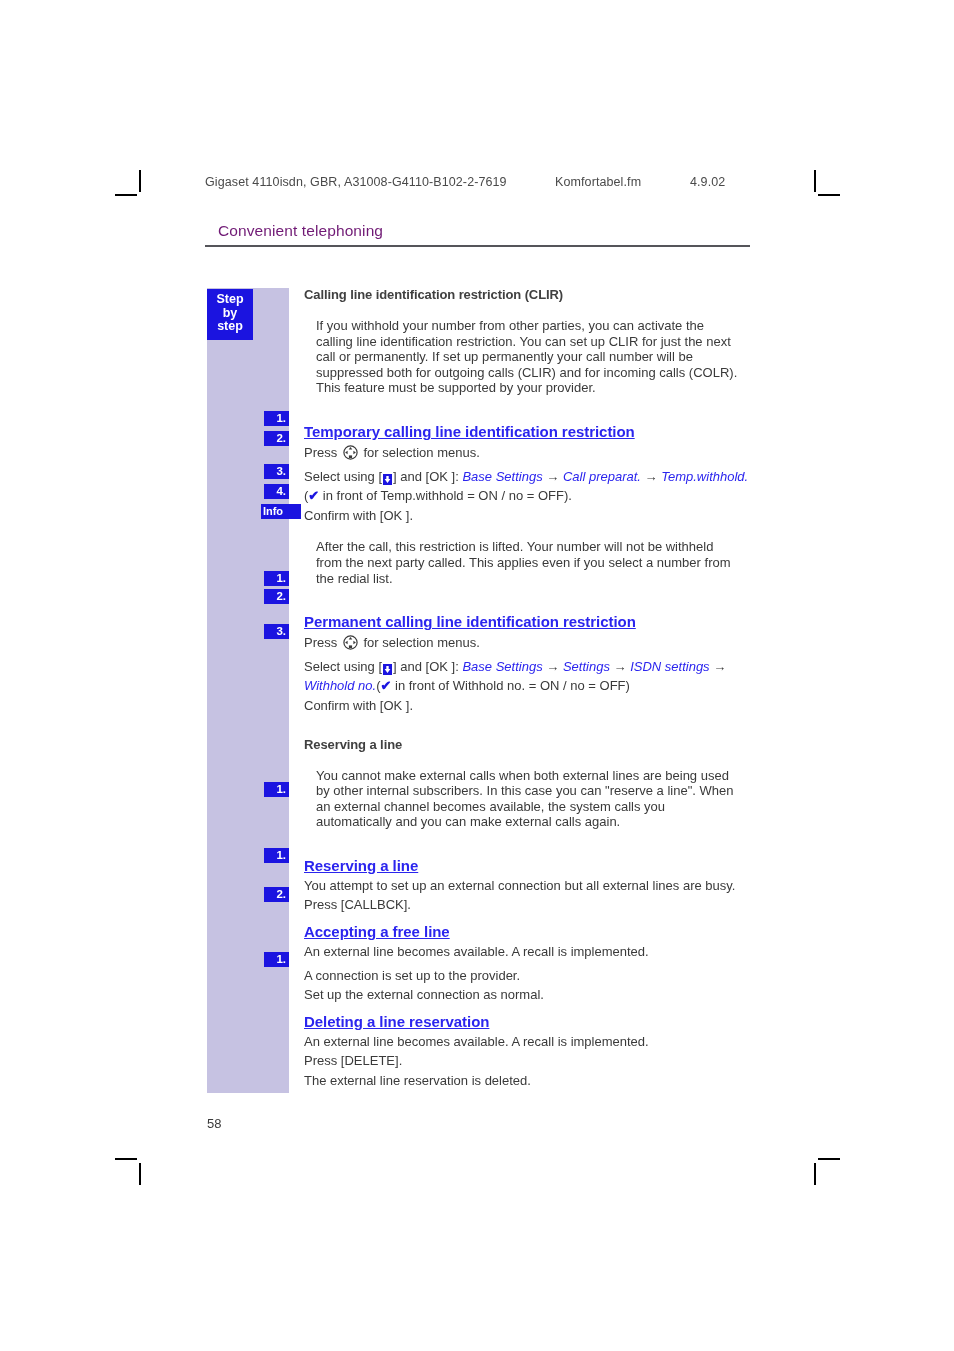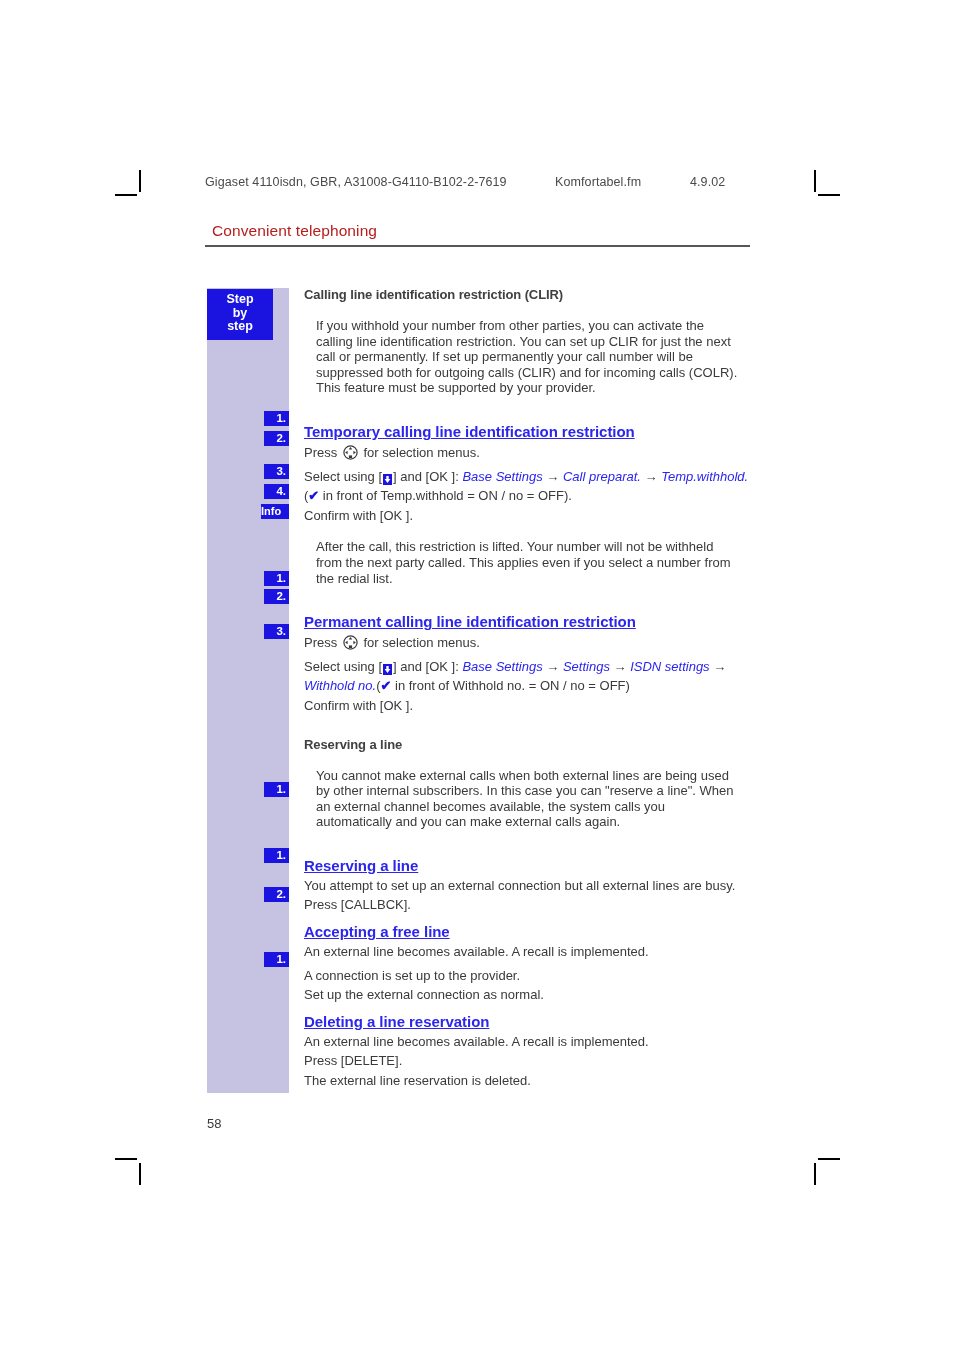--- a/index.html
+++ b/index.html
@@ -31,24 +31,24 @@
     color: #4a4a4a;
     letter-spacing: 0.1px;
   }
   .rh-doc   { position: absolute; left: 0;   top: 0; white-space: nowrap; }
   .rh-file  { position: absolute; left: 350px; top: 0; white-space: nowrap; }
   .rh-date  { position: absolute; left: 485px; top: 0; white-space: nowrap; }
 
   
   .chapter-title {
     position: absolute;
-    left: 212px;
+    left: 218px;
     top: 222px;
     font-size: 15.5px;
-    color: #b91c1c;
+    color: #701a75;
     letter-spacing: 0.1px;
   }
   .chapter-rule {
     position: absolute;
     left: 205px;
     top: 245px;
     width: 545px;
     height: 1.6px;
     background: #55555a;
   }
@@ -59,21 +59,21 @@
     left: 207px;
     top: 288px;
     width: 82px;
     height: 805px;
     background: #c6c2e2;
   }
   .step-badge {
     position: absolute;
     left: 207px;
     top: 289px;
-    width: 66px;
+    width: 46px;
     padding: 4px 0 6px 0;
     background: #1b14e0;
     color: #ffffff;
     font-weight: bold;
     font-size: 12.5px;
     line-height: 13.5px;
     text-align: center;
   }
 
   
@@ -84,21 +84,21 @@
     background: #1b14e0;
     color: #ffffff;
     font-weight: bold;
     font-size: 11.5px;
     line-height: 15px;
     text-align: right;
     padding-right: 3px;
     box-sizing: border-box;
   }
   .marker.info {
-    width: 28px;
+    width: 40px;
     text-align: center;
     padding-right: 16px;
     font-size: 11px;
   }
 
   
   .content {
     position: absolute;
     left: 304px;
     top: 283px;

